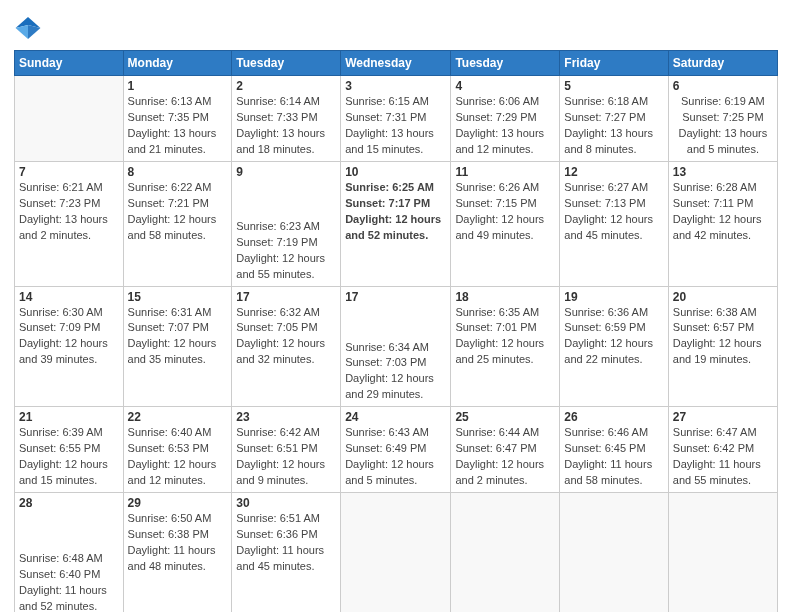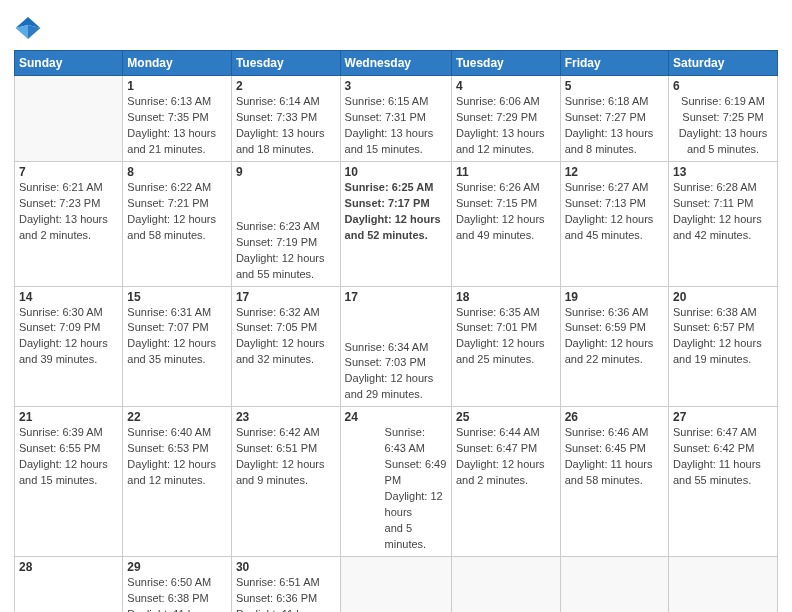--- a/index.html
+++ b/index.html
@@ -292,21 +292,21 @@
           </td>
           <td>
             <span class="day-number">23</span>
             <div class="day-info" style="white-space: pre-line;">Sunrise: 6:42 AM
 Sunset: 6:51 PM
 Daylight: 12 hours
 and 9 minutes.</div>
           </td>
           <td>
             <span class="day-number">24</span>
-            <div class="day-info" style="white-space: pre-line; margin-left: 40px;">Sunrise: 6:43 AM
+            <div class="day-info" style="white-space: pre-line;">Sunrise: 6:43 AM
 Sunset: 6:49 PM
 Daylight: 12 hours
 and 5 minutes.</div>
           </td>
           <td>
             <span class="day-number">25</span>
             <div class="day-info" style="white-space: pre-line;">Sunrise: 6:44 AM
 Sunset: 6:47 PM
 Daylight: 12 hours
 and 2 minutes.</div>

